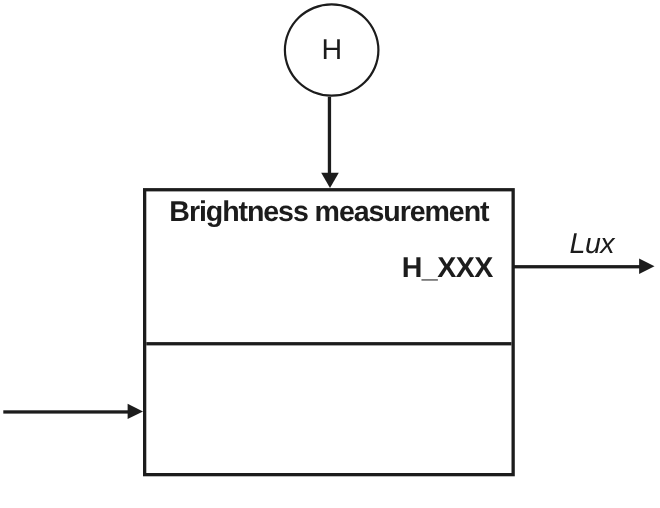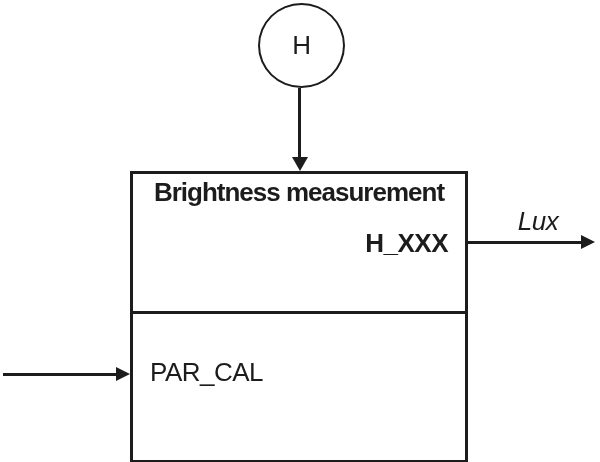--- a/index.html
+++ b/index.html
@@ -99,21 +99,21 @@
     font-size: 26px;
     font-style: italic;
     letter-spacing: -0.5px;
   }
   
   .block {
     position: absolute;
     left: 130px;
     top: 171px;
     width: 338px;
-    height: 292px;
+    height: 262px;
     border: 3px solid #1c1c1c;
     box-sizing: border-box;
     background: #ffffff;
   }
   .block-title {
     position: absolute;
     left: 0;
     top: 4px;
     width: 100%;
     text-align: center;
@@ -157,21 +157,20 @@
     <span>H</span>
   </div>
 
   <div class="line-v"></div>
   <div class="head-down"></div>
 
   <div class="block">
     <div class="block-title">Brightness measurement</div>
     <div class="output-port">H_XXX</div>
     <div class="divider"></div>
-    <div class="input-port">PAR_CAL</div>
   </div>
 
   <div class="lux-label">Lux</div>
   <div class="line-lux-out"></div>
   <div class="head-lux-out"></div>
 
   <div class="line-left-in"></div>
   <div class="head-left-in"></div>
 
 </div>

